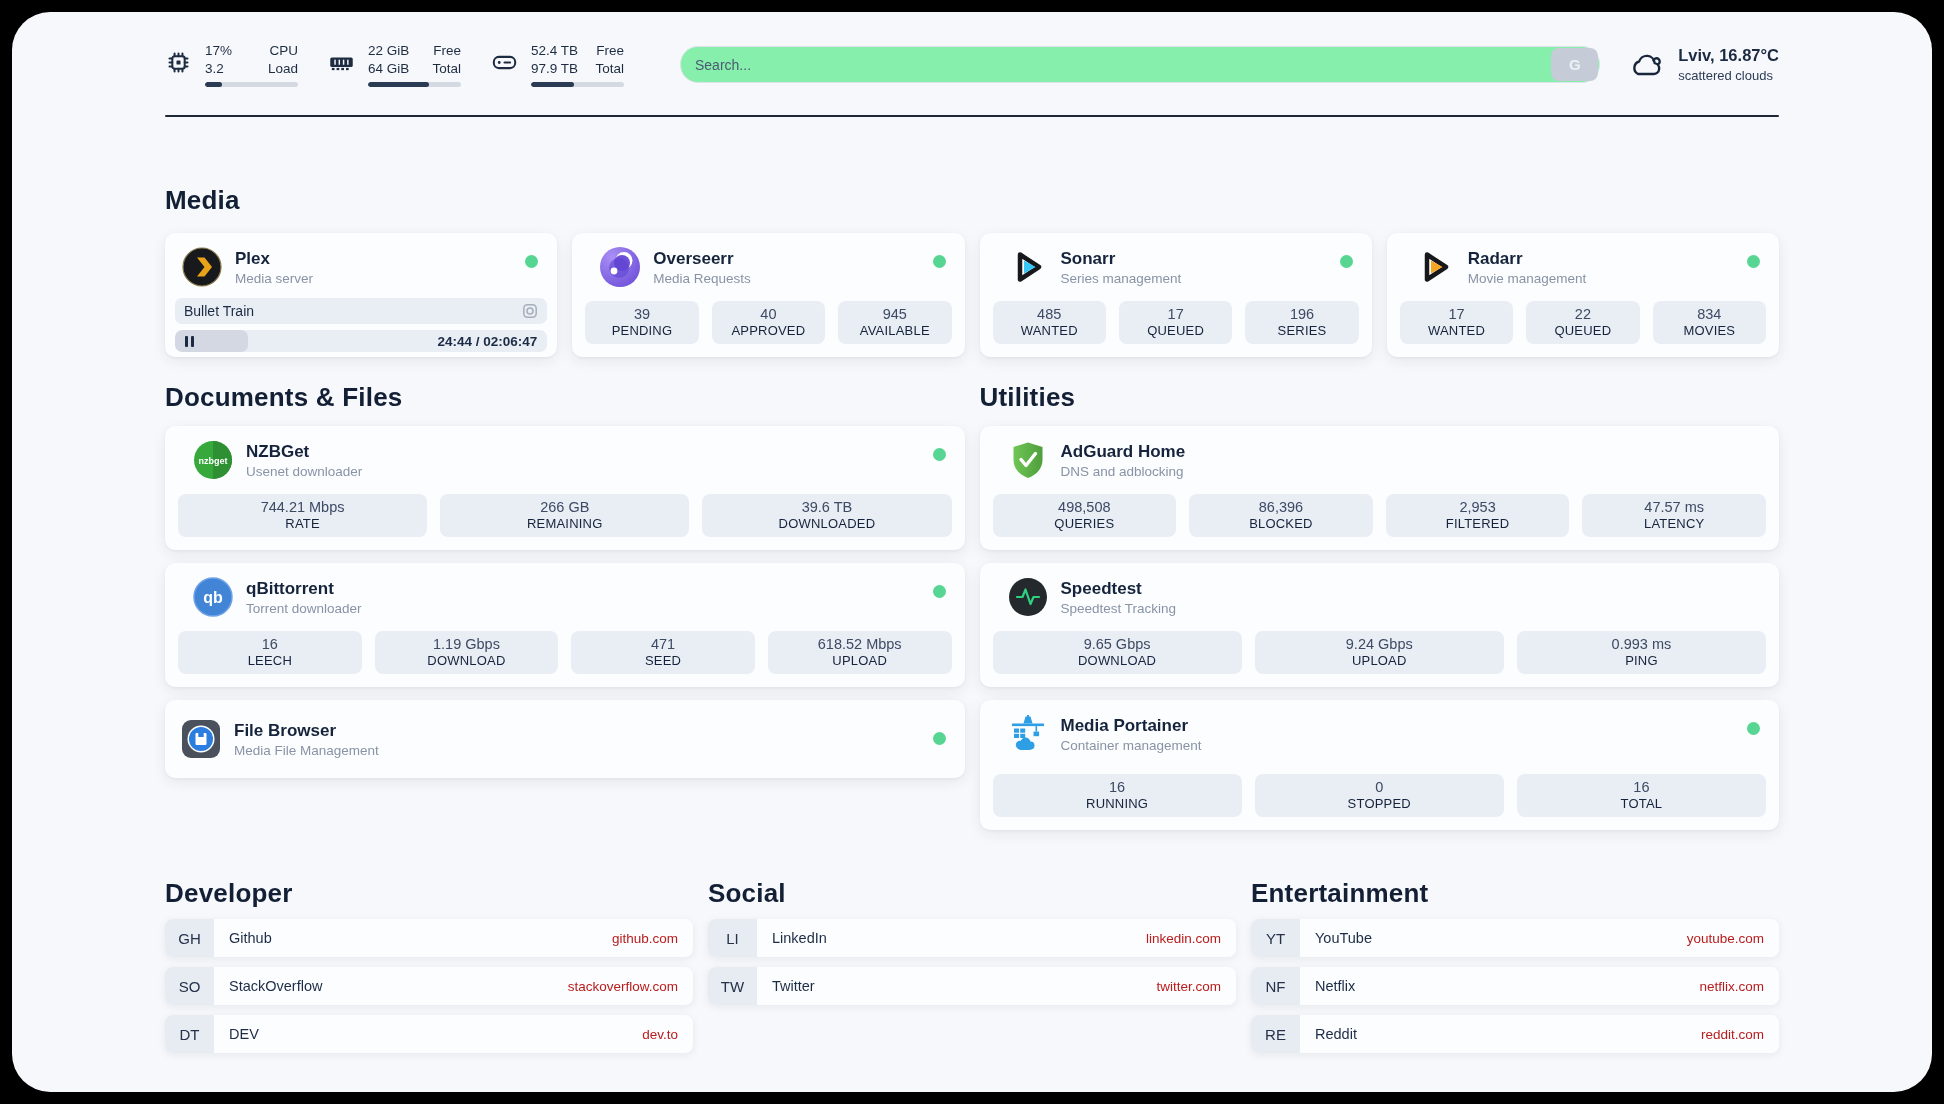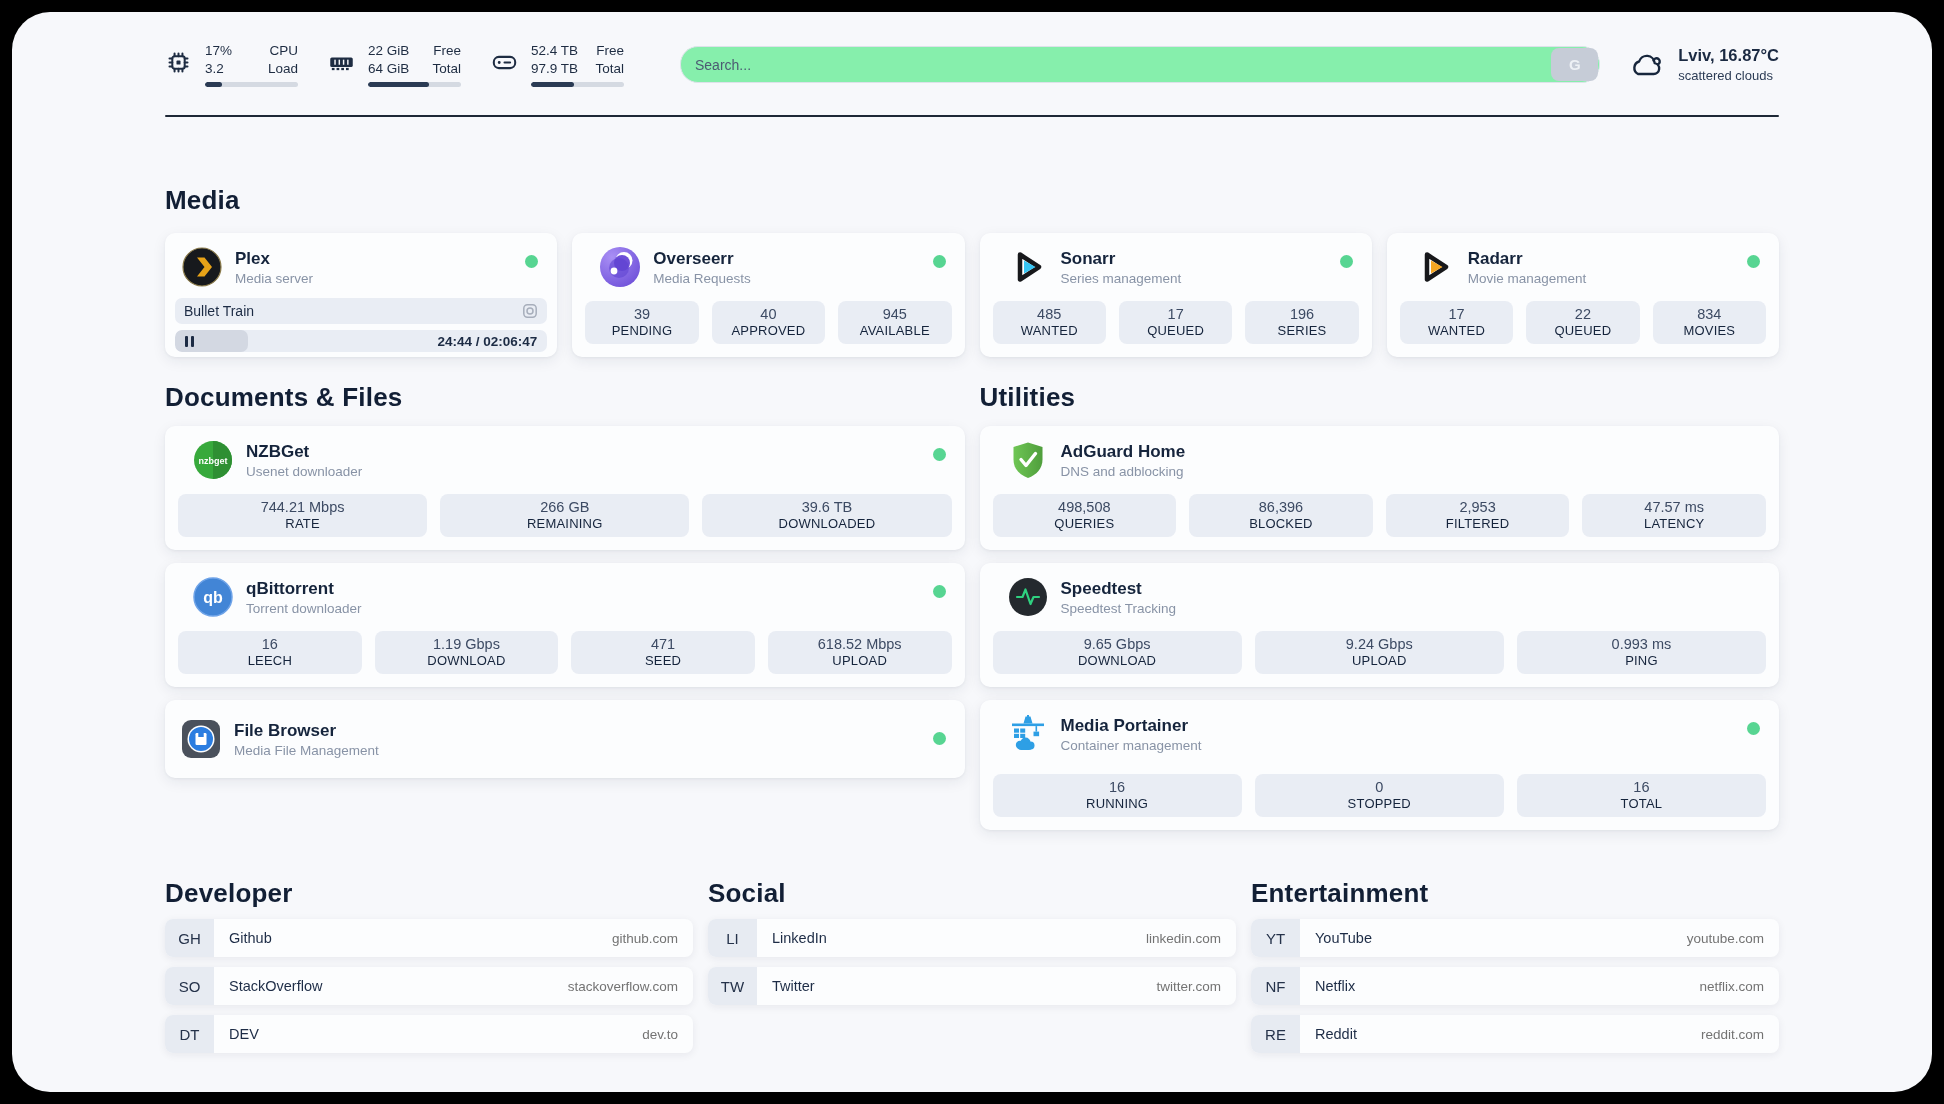--- a/index.html
+++ b/index.html
@@ -104,21 +104,21 @@
     box-shadow:0 2px 8px rgba(25,35,60,0.07);
     display:flex; align-items:center; overflow:hidden; cursor:pointer;
   }
   .bm-col .bm-row:first-of-type { margin-top:15px; }
   .bm-abbr {
     width:49px; align-self:stretch; background:#e7ebf2; flex:0 0 49px;
     display:flex; align-items:center; justify-content:center;
     font-size:15px; font-weight:500; color:#25324a;
   }
   .bm-name { margin-left:15px; font-size:14.5px; font-weight:500; color:#1d2c46; }
-  .bm-url { margin-left:auto; margin-right:15px; font-size:13.5px; color:#737373; }
+  .bm-url { margin-left:auto; margin-right:15px; font-size:13.5px; color:#b91c1c; }
 
   svg { display:block; }
 </style>
 </head>
 <body>
 
 <div class="page">
   <div class="container">
 
     <div class="topbar">

